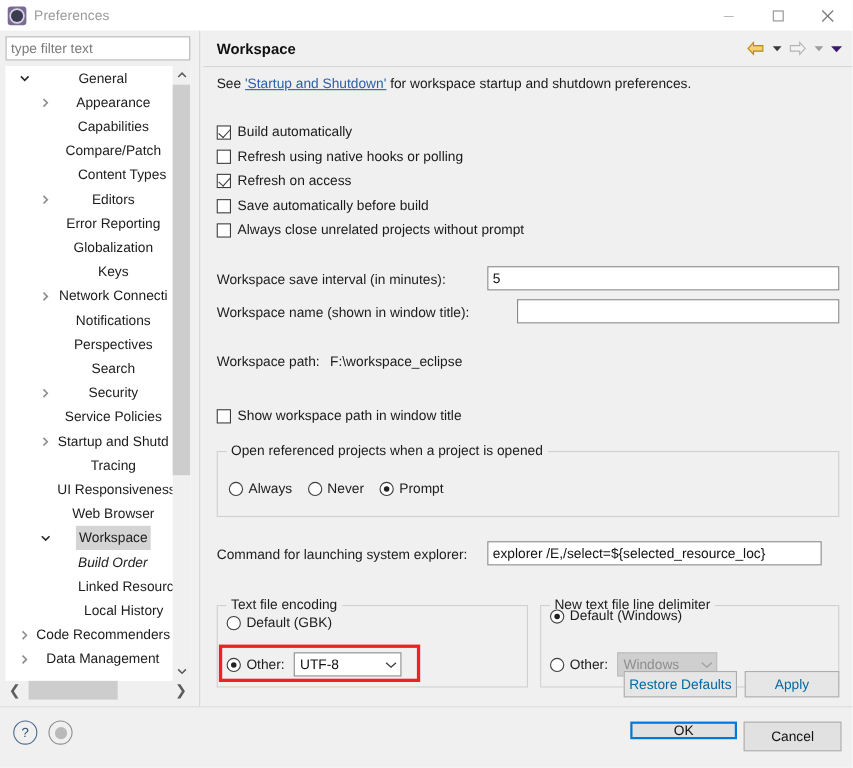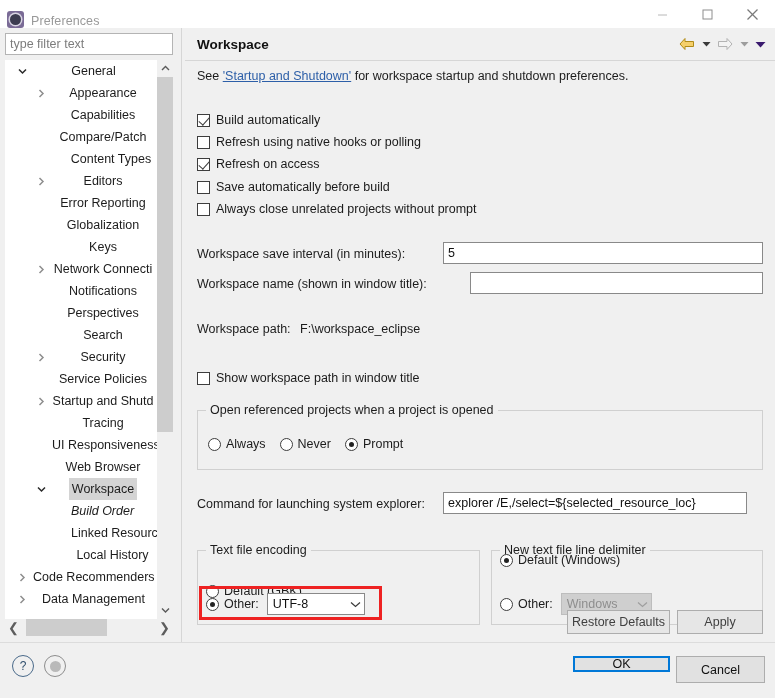--- a/index.html
+++ b/index.html
@@ -15,21 +15,21 @@
   #app {
     position: relative;
     width: 775px; height: 698px;
     background: #f0f0f0;
   }
 
   
   #titlebar {
     position: absolute; left: 0; top: 0; width: 775px; height: 28px;
     background: #ffffff;
-    display: flex; align-items: flex-end;
+    display: flex; align-items: center;
   }
   #title-icon {
     width: 17px; height: 17px; margin-left: 7px; margin-right: 7px;
     border-radius: 3px;
     background: #7a6b96;
     display: flex; align-items: center; justify-content: center;
     flex: none;
   }
   #title-icon .gear {
     width: 11px; height: 11px; border-radius: 50%;
@@ -204,21 +204,21 @@
 
   
   #redbox {
     position: absolute; border: 3px solid #ee2222; pointer-events: none;
   }
 
   
   .btn {
     position: absolute; background: #e6e6e6; border: 1px solid #adadad;
     display: flex; align-items: center; justify-content: center;
-    font-size: 12.5px; color: #404040; height: 24px;
+    font-size: 12.5px; color: #0369a1; height: 24px;
   }
 
   
   #bottombar {
     position: absolute; left: 0; top: 642px; width: 775px; height: 56px;
     background: #f0f0f0; border-top: 1px solid #dcdcdc;
   }
   .circicon {
     position: absolute; top: 655px; width: 22px; height: 22px;
     border-radius: 50%; border: 1.5px solid #4a6a8a;
@@ -464,21 +464,21 @@
 
     <div class="fieldrow" style="left:12px; top:465px;">
       <span class="fieldlabel">Command for launching system explorer:</span>
     </div>
     <div class="textinput" style="position:absolute; left:258px; top:464px; width:304px;">
       <span>explorer /E,/select=${selected_resource_loc}</span>
     </div>
 
     <div class="group" style="left:12px; top:522px; width:283px; height:75px;">
       <span class="gtitle">Text file encoding</span>
-      <div class="radio-row" style="left:8px; top:33px;">
+      <div class="radio-row" style="left:8px; top:8px;">
         <span class="ritem">
           <span class="radio"></span>
           <span class="rlabel">Default (GBK)</span>
         </span>
       </div>
       <div class="radio-row" style="left:8px; top:42px;">
         <span class="ritem" style="margin-right:8px;">
           <span class="radio on"></span>
           <span class="rlabel">Other:</span>
         </span>

